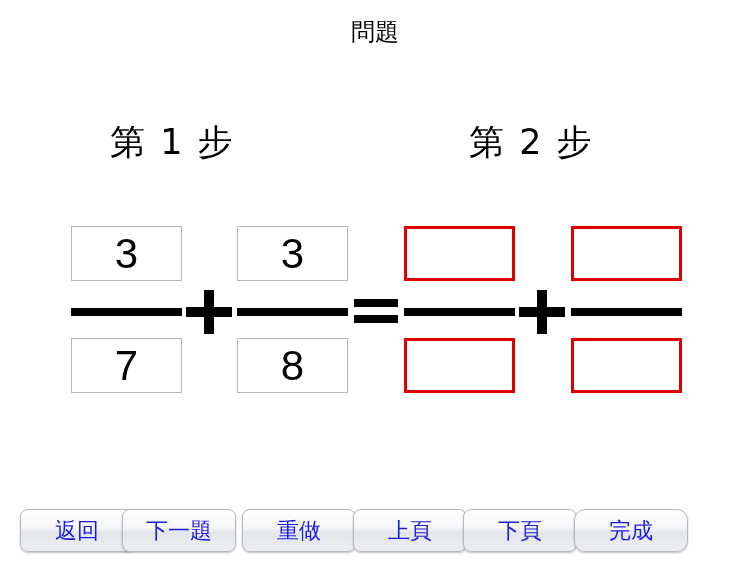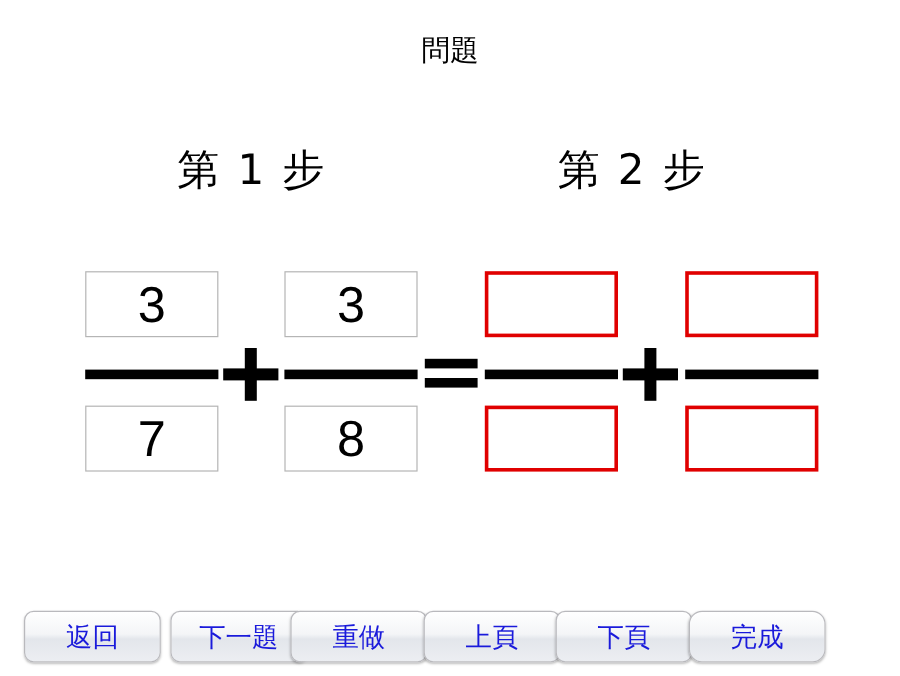--- a/index.html
+++ b/index.html
@@ -4,25 +4,25 @@
 <style>
   html, body { margin: 0; padding: 0; }
   body {
     width: 750px; height: 563px; position: relative; overflow: hidden;
     background: #ffffff;
     font-family: "DejaVu Sans", "Liberation Sans", sans-serif;
     color: #000;
   }
   .abs { position: absolute; }
   .title {
-    left: 0; width: 750px; top: 24px; text-align: center;
+    left: 0; width: 750px; top: 14px; text-align: center;
     font-size: 24px; line-height: 36px;
   }
   .step {
-    top: 118px; width: 200px; text-align: center;
+    top: 118px; width: 200px; text-align: left;
     font-size: 35px; line-height: 48px; letter-spacing: 2px;
   }
   .box {
     box-sizing: border-box; width: 111px; height: 55px;
     border: 1px solid #b5b5b5; background: #fff;
     display: flex; align-items: center; justify-content: center;
     font-family: "Liberation Sans", "DejaVu Sans", sans-serif;
     font-size: 42px; line-height: 1;
   }
   .box.answer { border: 3px solid #e00000; }
@@ -38,21 +38,21 @@
     display: flex; align-items: center; justify-content: center;
     color: #1a1adb; font-size: 22px; cursor: pointer;
   }
 </style>
 </head>
 <body>
 
 <div class="abs title">問題</div>
 
 <div class="abs step" style="left:110px;">第 1 步</div>
-<div class="abs step" style="left:427px;">第 2 步</div>
+<div class="abs step" style="left:469px;">第 2 步</div>
 
 <div class="abs box" style="left:71px; top:226px;">3</div>
 <div class="abs bar" style="left:71px; top:308px; width:111px;"></div>
 <div class="abs box" style="left:71px; top:338px;">7</div>
 
 <div class="abs" style="left:186px; top:290px; width:46px; height:44px;">
   <div class="abs plus-h" style="left:0; top:17px;"></div>
   <div class="abs plus-v" style="left:18px; top:0;"></div>
 </div>
 
@@ -72,17 +72,17 @@
 <div class="abs" style="left:519px; top:290px; width:46px; height:44px;">
   <div class="abs plus-h" style="left:0; top:17px;"></div>
   <div class="abs plus-v" style="left:18px; top:0;"></div>
 </div>
 
 <div class="abs box answer" style="left:571px; top:226px;"></div>
 <div class="abs bar" style="left:571px; top:308px; width:111px;"></div>
 <div class="abs box answer" style="left:571px; top:338px;"></div>
 
 <div class="abs btn" style="left:20px;">返回</div>
-<div class="abs btn" style="left:142px;">下一題</div>
+<div class="abs btn" style="left:122px;">下一題</div>
 <div class="abs btn" style="left:242px;">重做</div>
 <div class="abs btn" style="left:353px;">上頁</div>
 <div class="abs btn" style="left:463px;font-family:Liberation Mono, monospace;">下頁</div>
 <div class="abs btn" style="left:574px;border-radius:11px;">完成</div>
 
 </body></html>

